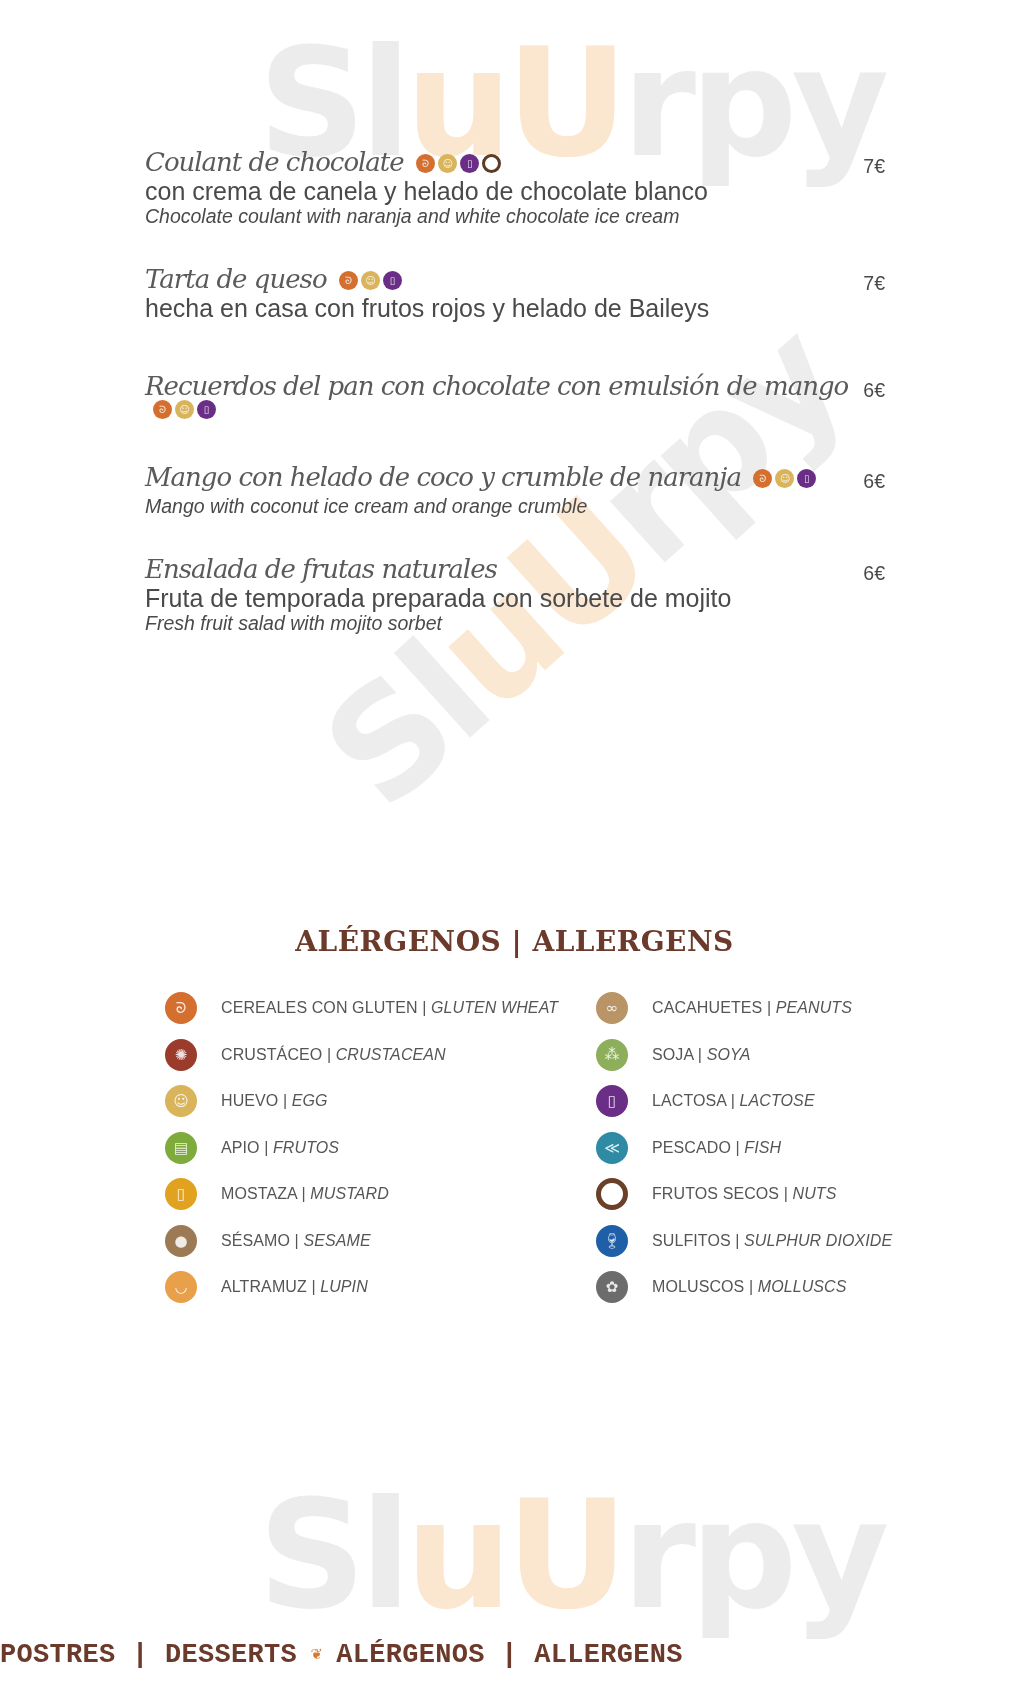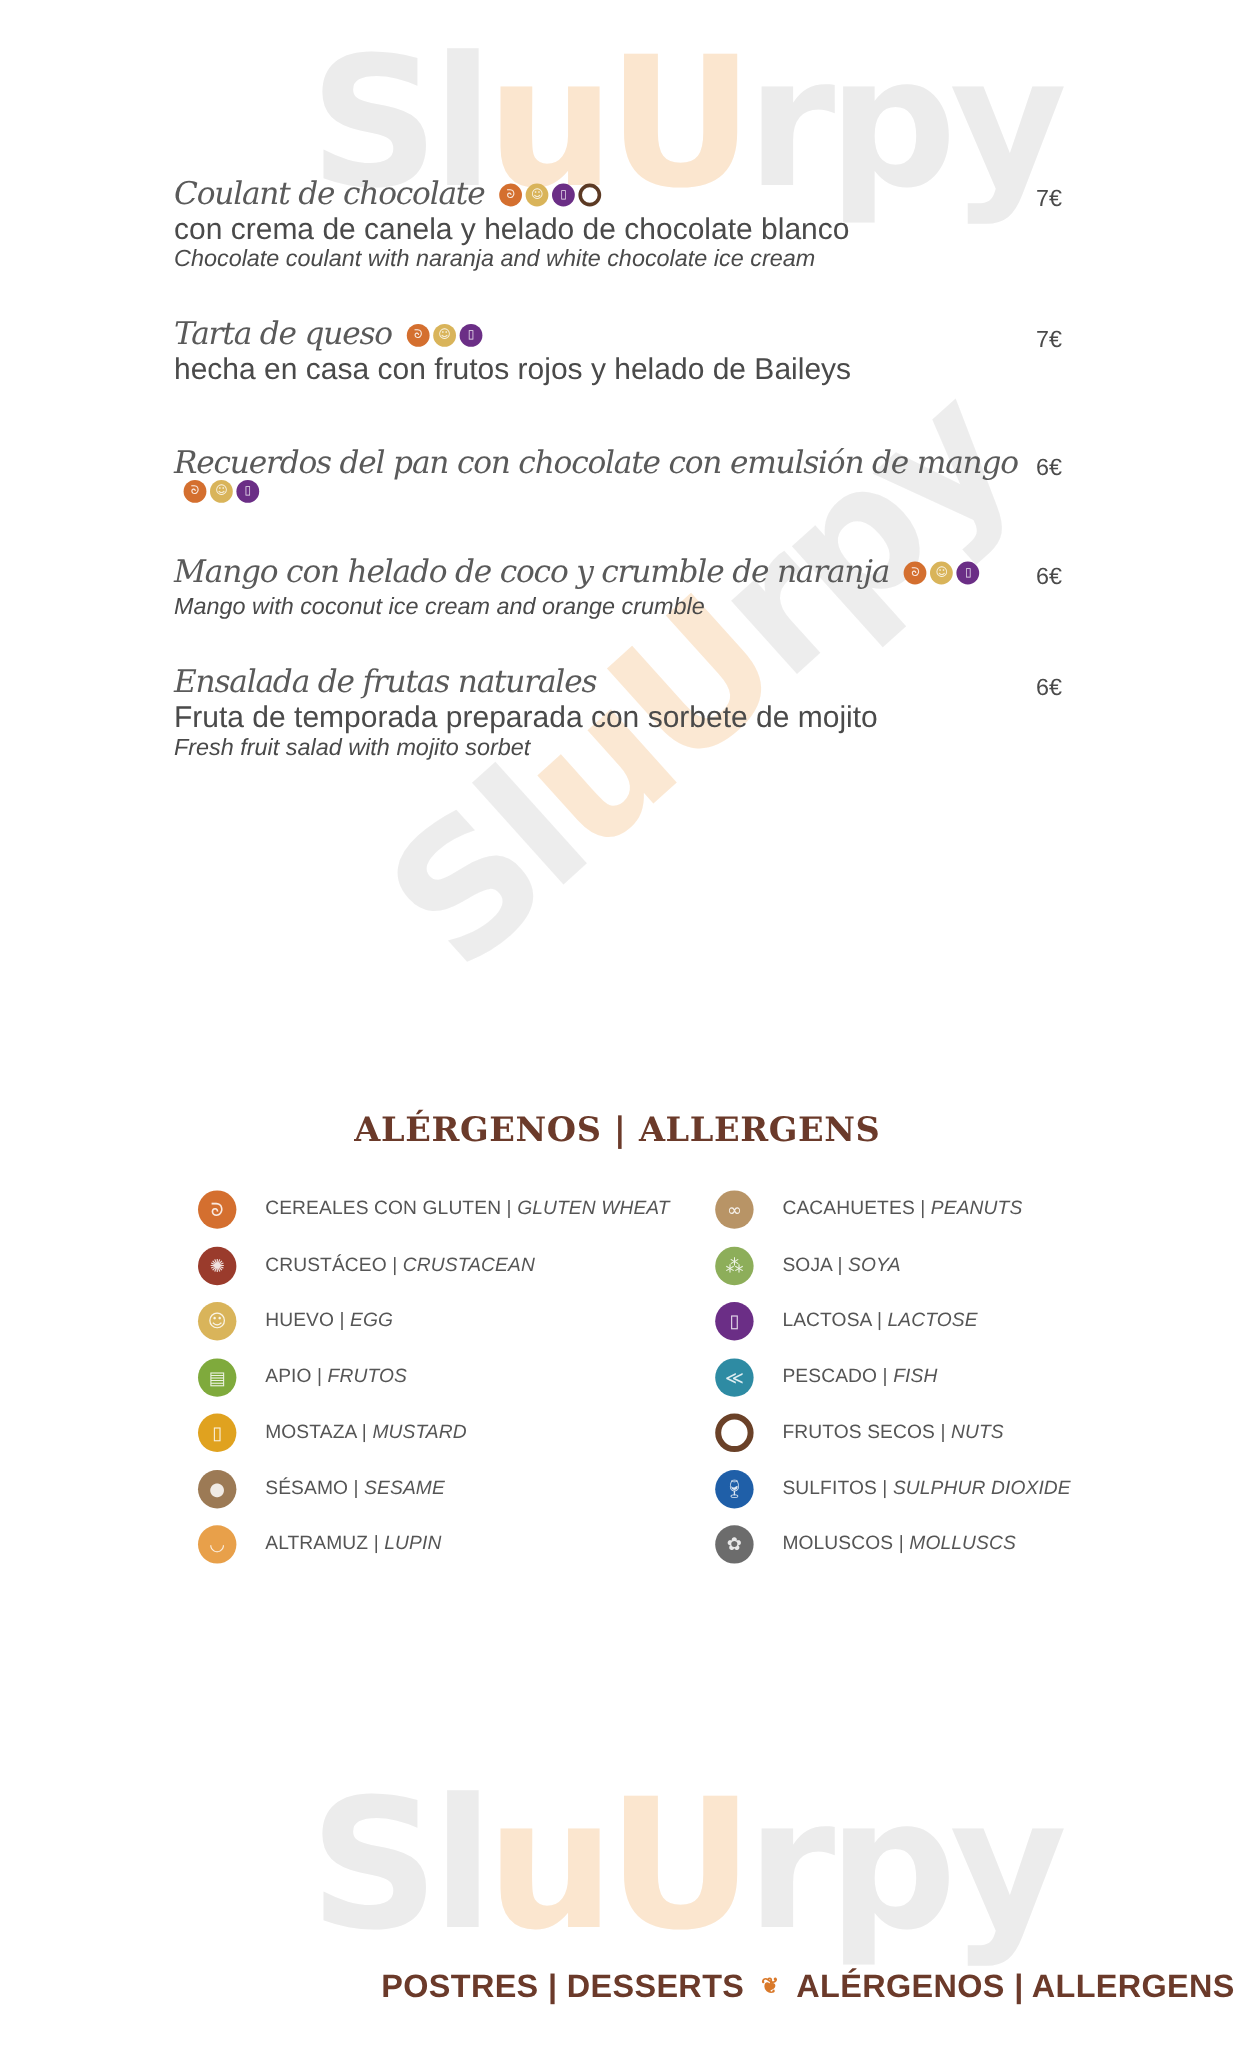--- a/index.html
+++ b/index.html
@@ -36,22 +36,22 @@
   .allergen-list.left { left: 165px; }
   .allergen-list.right { left: 596px; }
   .al-item { display: flex; align-items: center; height: 46.5px; }
   .al-ico { width: 32px; height: 32px; border-radius: 50%; display: flex; align-items: center;
             justify-content: center; color: rgba(255,255,255,.85); font-size: 15px;
             font-family: "DejaVu Sans", sans-serif; flex: 0 0 32px; }
   .al-ico.ring { background: #fff !important; border: 5px solid #6a4128; width: 22px; height: 22px; flex-basis: 22px; }
   .al-label { margin-left: 24px; font-size: 16px; color: #555; letter-spacing: 0.1px; white-space: nowrap; }
   .al-label .en { font-style: italic; }
 
-  .footer { position: absolute; left: 0; width: 1029px; top: 1640px; text-align: right;
-            font-family: Liberation Sans, sans-serif; font-weight: bold; font-size: 27px; color: #6b3a2a; letter-spacing: 0.3px; }
+  .footer { position: absolute; left: 0; width: 1029px; top: 1640px; text-align: left;
+            font-family: Liberation Mono, monospace; font-weight: bold; font-size: 27px; color: #6b3a2a; letter-spacing: 0.3px; }
   .footer .sep-icon { display: inline-block; color: #d9792a; font-size: 18px; margin: 0 14px; vertical-align: middle; position: relative; top: -2px; }
 </style>
 </head>
 <body>
 
 <div class="wm wm-top"><span class="g">Sl</span><span class="o">uU</span><span class="g">rpy</span></div>
 <div class="wm wm-mid"><span class="g">Sl</span><span class="o">uU</span><span class="g">rpy</span></div>
 <div class="wm wm-bot"><span class="g">Sl</span><span class="o">uU</span><span class="g">rpy</span></div>
 
 <div class="menu">

